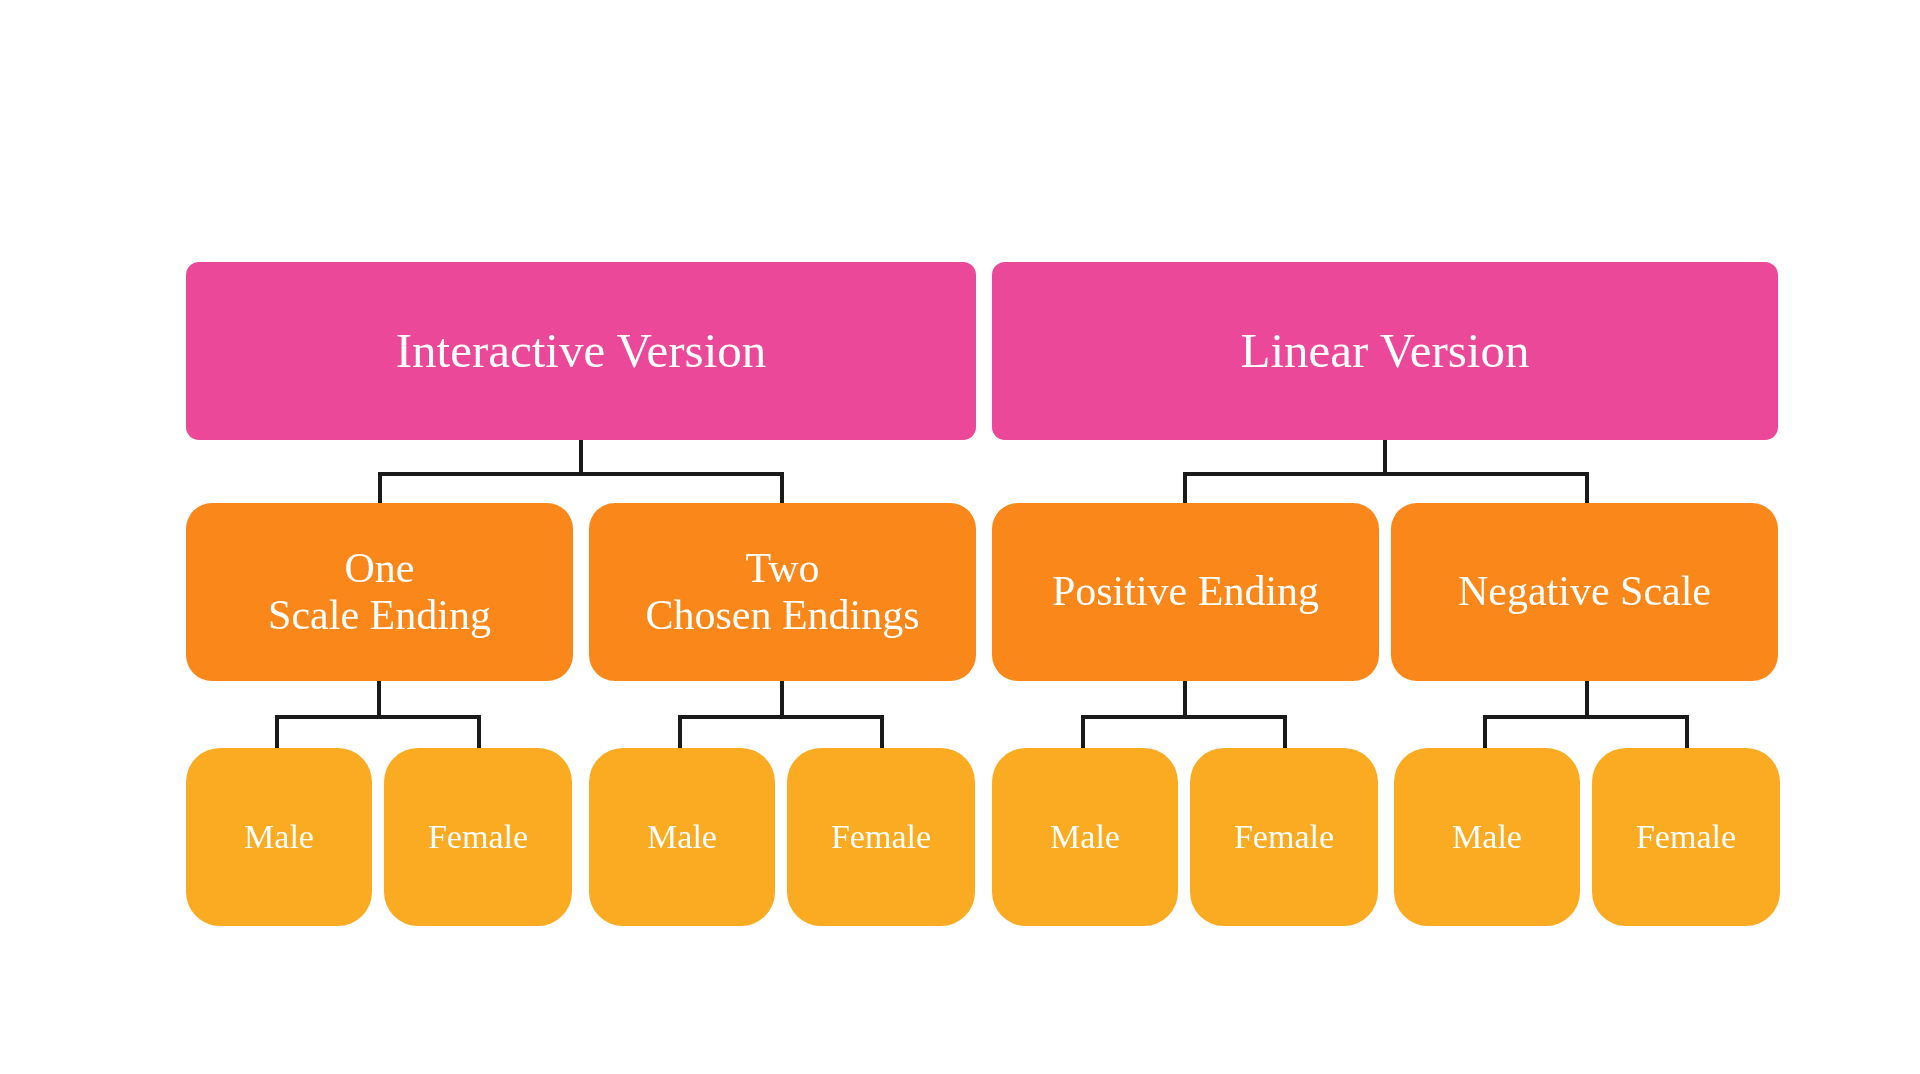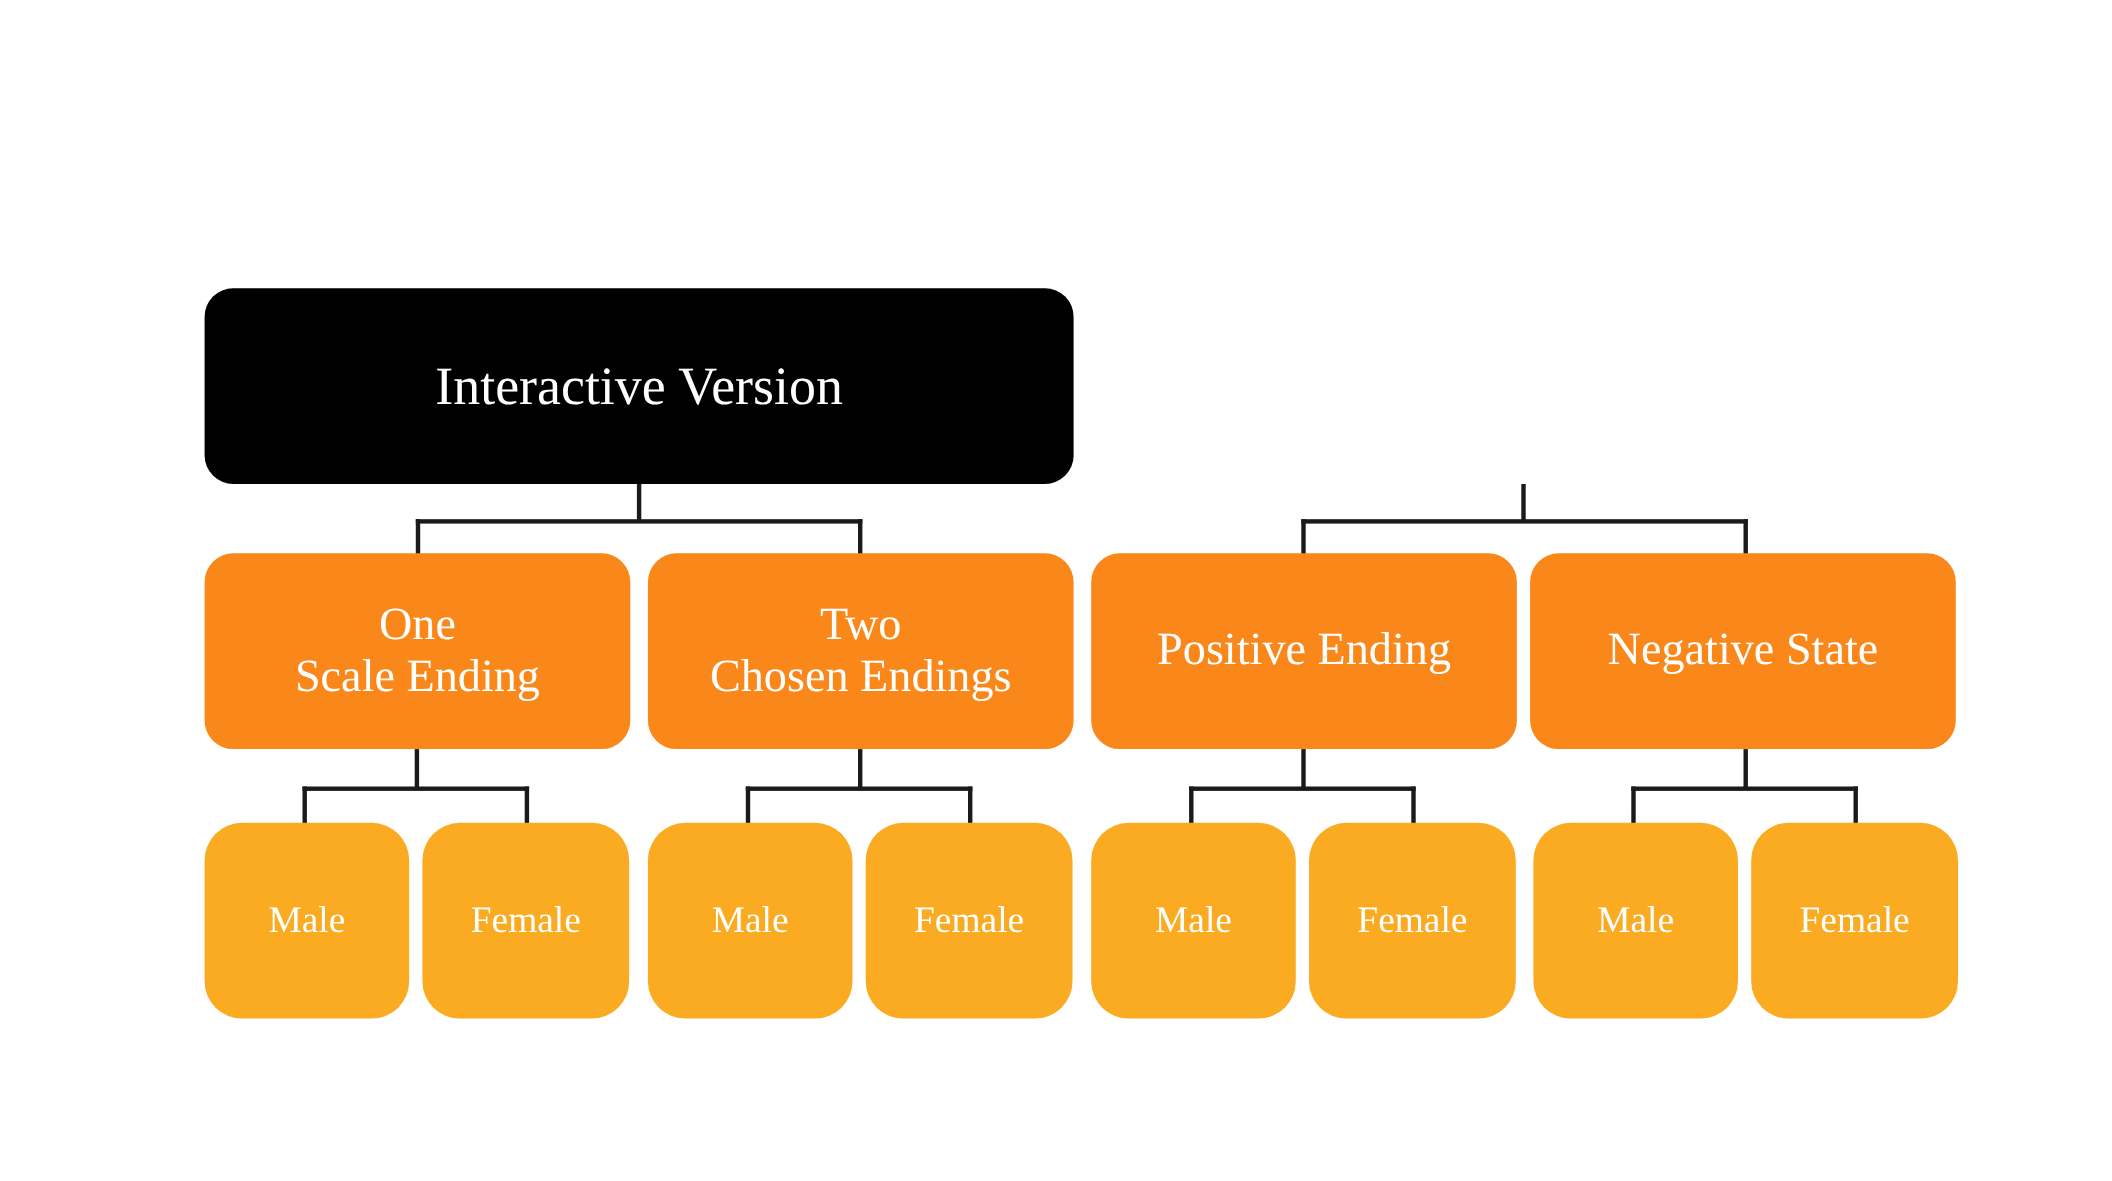--- a/index.html
+++ b/index.html
@@ -47,22 +47,22 @@
     overflow: visible;
   }
   .node .label {
     display: block;
     width: 100%;
     white-space: pre-line;
     line-height: 1.12;
   }
 
   .level1 {
-    background: #000000;
-    border-radius: 26px;
+    background: #ec4899;
+    border-radius: 13px;
     font-size: 49px;
   }
   .level2 {
     background: #FA8719;
     border-radius: 26px;
     font-size: 42px;
   }
   .level3 {
     background: #FBAB22;
     border-radius: 34px;
@@ -80,20 +80,23 @@
 </head>
 <body>
 
 <div id="canvas">
 
 
   <div class="node level1" style="left:186px; top:262px; width:790px; height:178px;">
     <span class="label">Interactive Version</span>
   </div>
 
+  <div class="node level1" style="left:992px; top:262px; width:786px; height:178px;">
+    <span class="label">Linear Version</span>
+  </div>
 
   <div class="conn conn-v" style="left:579px; top:440px; width:4px; height:34px;"></div>
 
   <div class="conn conn-h" style="left:378px; top:472px; width:406px; height:4px;"></div>
 
   <div class="conn conn-v" style="left:378px; top:472px; width:4px; height:32px;"></div>
   <div class="conn conn-v" style="left:780px; top:472px; width:4px; height:32px;"></div>
 
   <div class="conn conn-v" style="left:1383px; top:440px; width:4px; height:34px;"></div>
   <div class="conn conn-h" style="left:1183px; top:472px; width:406px; height:4px;"></div>
@@ -108,21 +111,21 @@
   <div class="node level2" style="left:589px; top:503px; width:387px; height:178px;">
     <span class="label">Two
 Chosen Endings</span>
   </div>
 
   <div class="node level2" style="left:992px; top:503px; width:387px; height:178px;font-family:Liberation Serif, serif;">
     <span class="label">Positive Ending</span>
   </div>
 
   <div class="node level2" style="left:1391px; top:503px; width:387px; height:178px;">
-    <span class="label">Negative State</span>
+    <span class="label">Negative Scale</span>
   </div>
 
   <div class="conn conn-v" style="left:377px; top:681px; width:4px; height:36px;"></div>
   <div class="conn conn-h" style="left:275px; top:715px; width:206px; height:4px;"></div>
   <div class="conn conn-v" style="left:275px; top:715px; width:4px; height:34px;"></div>
   <div class="conn conn-v" style="left:477px; top:715px; width:4px; height:34px;"></div>
 
   <div class="conn conn-v" style="left:780px; top:681px; width:4px; height:36px;"></div>
   <div class="conn conn-h" style="left:678px; top:715px; width:206px; height:4px;"></div>
   <div class="conn conn-v" style="left:678px; top:715px; width:4px; height:34px;"></div>

